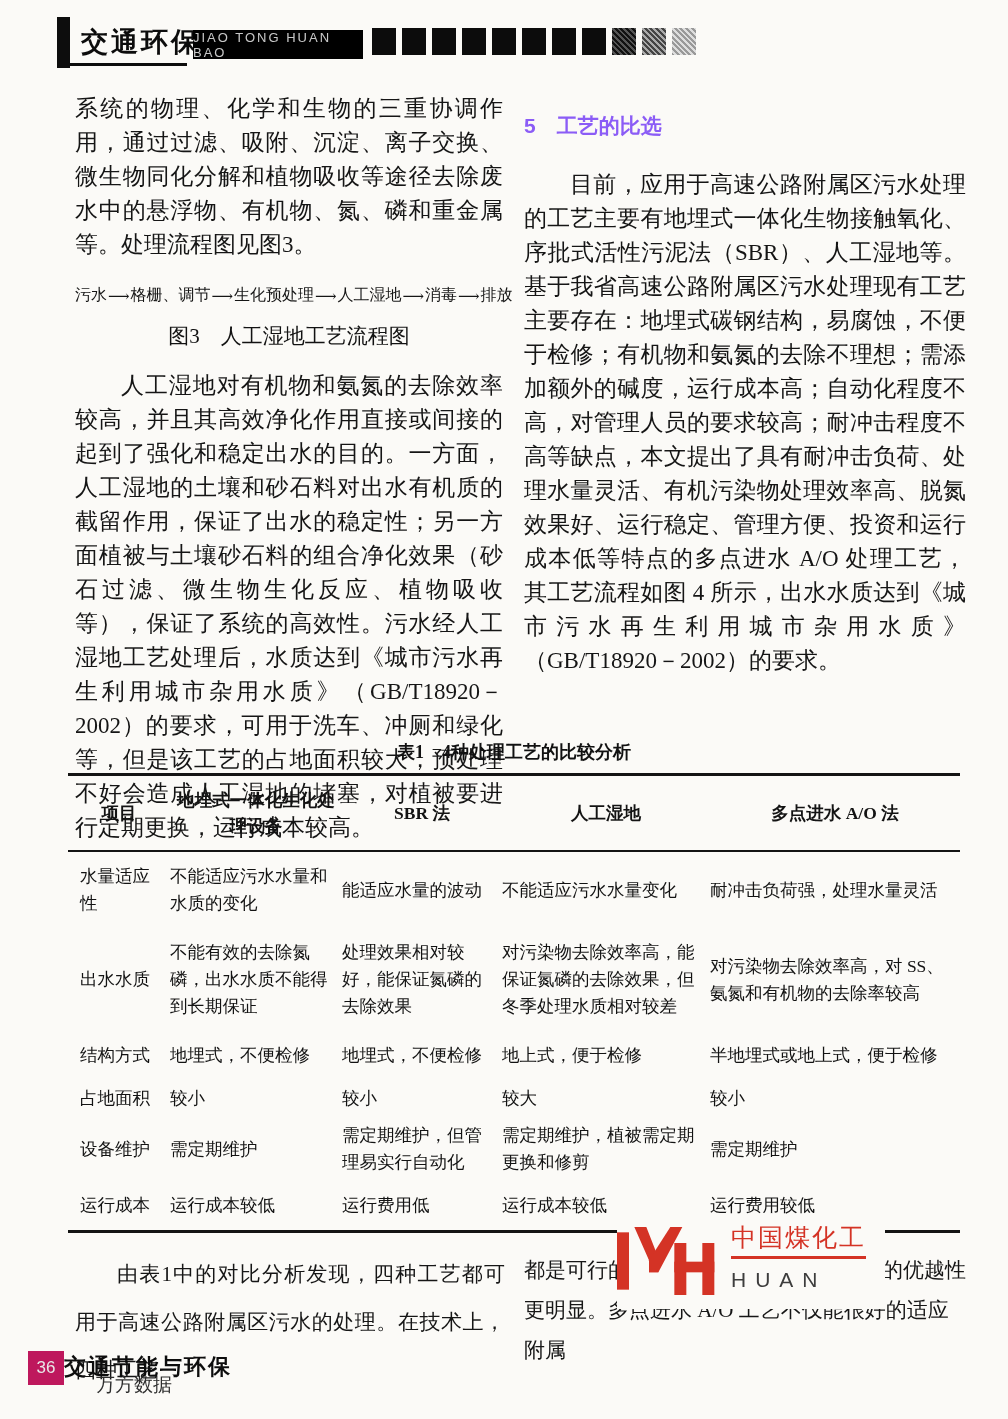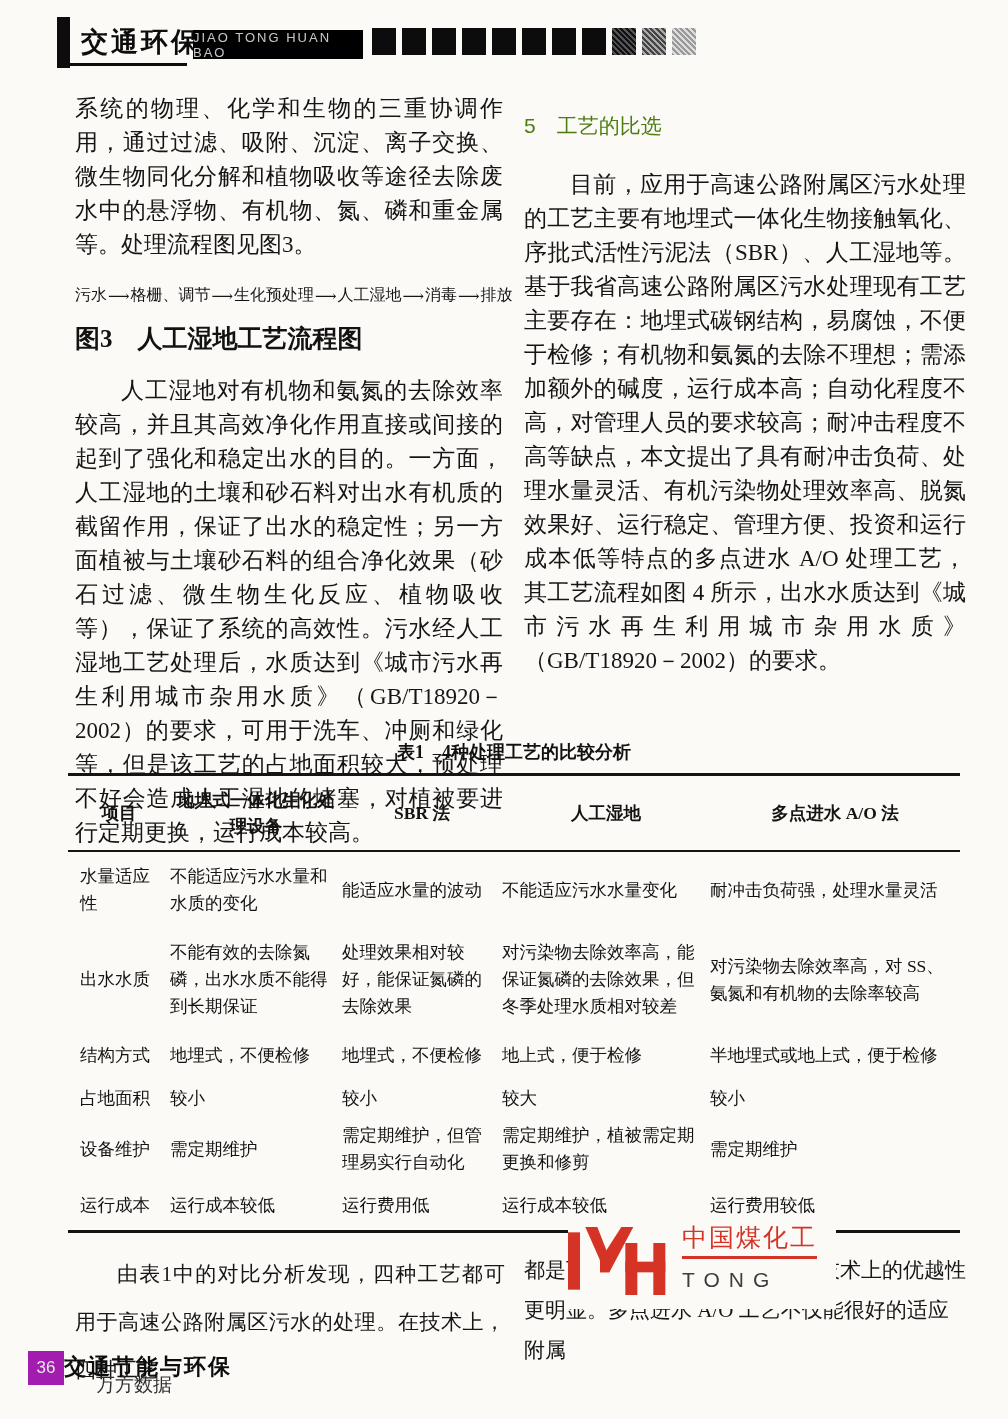--- a/index.html
+++ b/index.html
@@ -24,51 +24,51 @@
   .hdr-squares span.d2 { background:repeating-linear-gradient(45deg,#444 0 2px,#aaa 2px 4px); }
   .hdr-squares span.d3 { background:repeating-linear-gradient(45deg,#999 0 2px,#ddd 2px 4px); }
   
   .col-left  { position:absolute; left:75px;  top:92px;  width:428px; }
   .col-right { position:absolute; left:524px; top:112px; width:442px; }
   .para { font-size:23px; line-height:34px; text-align:justify; color:#151515; }
   .indent { text-indent:2em; }
   .flow { display:flex; justify-content:space-between; align-items:center;
           margin-top:23px; font-size:16px; white-space:nowrap; color:#151515; }
   .flow .arrow { font-size:15px; padding:0 1px; }
-  .fig-caption { text-align:left; font-weight:bold; font-size:25px; margin-top:16px; color:#121212; }
+  .fig-caption { text-align:center; font-weight:normal; font-size:21px; margin-top:16px; color:#121212; }
   .p2 { margin-top:19px; }
-  .sec-head { font-size:21px; font-weight:normal; color:#4d7c0f;
+  .sec-head { font-size:21px; font-weight:bold; color:#8b5cf6;
               font-family:"Liberation Sans","DejaVu Sans",sans-serif; }
   .col-right .para:nth-of-type(1) { margin-top:28px; }
   
   .tbl-wrap { position:absolute; left:68px; top:740px; width:892px; }
   .tbl-title { text-align:center; font-weight:bold; font-size:18px; color:#111; }
   table { width:100%; border-collapse:collapse; margin-top:9px;
           border-top:3px solid #141414; border-bottom:3px solid #141414; }
   th { border-bottom:2px solid #141414; font-size:17.5px; font-weight:bold;
        text-align:center; padding:11px 4px; line-height:26px; color:#131313; }
   td { font-size:17.5px; line-height:27px; text-align:left; vertical-align:middle;
        padding:11px 14px 11px 0; color:#131313; }
   td:first-child { padding-left:12px; }
   tbody tr:nth-child(4) td, tbody tr:nth-child(5) td { padding-top:5px; padding-bottom:5px; }
   tbody tr:nth-child(7) td { padding-top:7px; padding-bottom:26px;font-style:italic; }
   
   .bot-left  { position:absolute; left:75px;  top:1250px; width:430px; font-size:21px; line-height:48px; text-align:justify; }
   .bot-right { position:absolute; left:524px; top:1250px; width:442px; font-size:21px; line-height:40px; }
   .bot-right .l1 { display:flex; justify-content:space-between; }
   
-  .wm { position:absolute; left:568px; top:1221px; width:268px; height:88px;
+  .wm { position:absolute; left:617px; top:1221px; width:268px; height:88px;
         background:#fbfaf7; display:flex; align-items:flex-start; z-index:5; }
   .wm-logo { flex:0 0 auto; margin-top:2px; }
   .wm-text { margin-left:10px; }
   .wm-cn { font-size:25px; letter-spacing:2px; padding-bottom:2px; border-bottom:3px solid; }
   .wm-en { font-size:21px; letter-spacing:9px; color:#3d3d3d; margin-top:9px;
            font-family:"Liberation Sans","DejaVu Sans",sans-serif; }
   
-  .pg-box { position:absolute; left:28px; top:1351px; width:36px; height:34px; background:#a21caf;
+  .pg-box { position:absolute; left:28px; top:1351px; width:36px; height:34px; background:#be185d;
             color:#e8e8e8; font-size:17px; display:flex; align-items:center; justify-content:center;
             font-family:"Liberation Sans","DejaVu Sans",sans-serif; }
   .ftr-name { position:absolute; left:64px; top:1352px; font-size:22px; font-weight:bold;
               letter-spacing:2px; color:#0d0d0d; z-index:2;
               font-family:"Liberation Sans","DejaVu Sans",sans-serif; }
   .ftr-wf { position:absolute; left:96px; top:1372px; font-size:19px; color:#2e2e2e; z-index:1; }
 </style>
 </head>
 <body>
 
@@ -199,21 +199,21 @@
         <rect x="0" y="14" width="18" height="86"></rect>
         <polygon points="26,6 44,6 62,52 62,74 48,74 48,56"></polygon>
         <polygon points="80,6 98,6 62,74 48,74 48,56"></polygon>
         <rect x="86" y="30" width="18" height="78"></rect>
         <rect x="128" y="30" width="18" height="78"></rect>
         <rect x="86" y="58" width="60" height="16"></rect>
       </g>
     </svg>
     <div class="wm-text">
       <div class="wm-cn" style="color: rgb(212, 51, 37); border-color: rgb(212, 51, 37);">中国煤化工</div>
-      <div class="wm-en">TONG</div>
+      <div class="wm-en">HUAN</div>
     </div>
   </div>
 
   <div class="pg-box">36</div>
   <div class="ftr-name">交通节能与环保</div>
   <div class="ftr-wf">万方数据</div>
 
 </div>
 
 </body></html>

